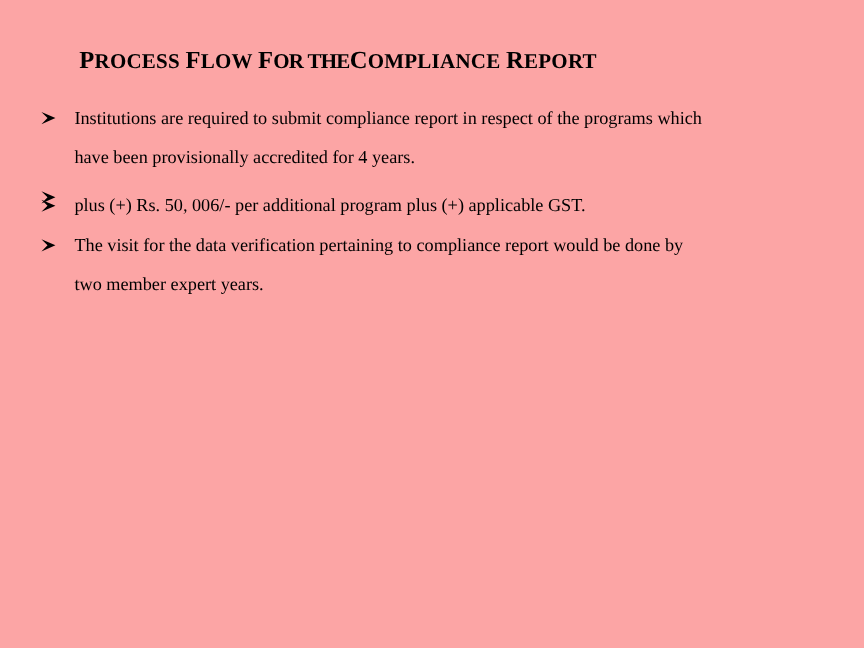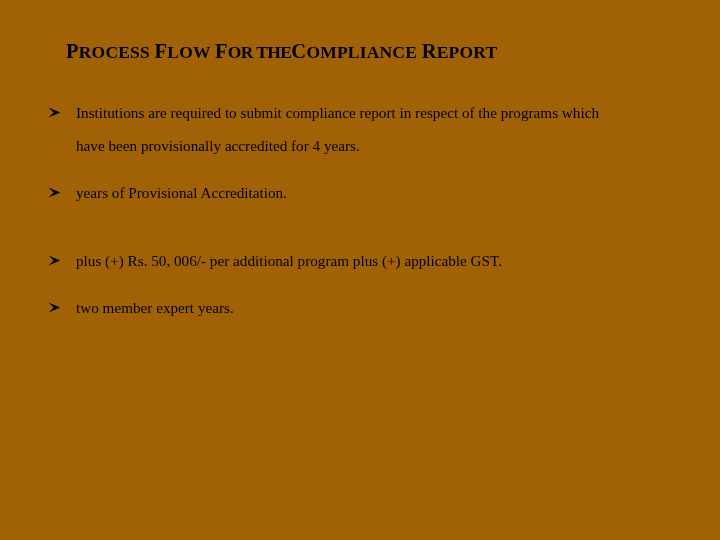--- a/index.html
+++ b/index.html
@@ -16,21 +16,21 @@
     overflow: hidden;
     position: relative;
   }
 
   .slide {
     position: absolute;
     left: 0;
     top: 0;
     width: 720px;
     height: 540px;
-    background: #a16207;
+    background: #fca5a5;
   }
 
   
   .title-block {
     position: absolute;
     left: 66px;
     top: 40px;
     width: 600px;
   }
   .slide-title {
@@ -56,21 +56,21 @@
     position: absolute;
     left: 0;
     top: 82px;
     width: 720px;
   }
 
   .bullet-row {
     position: relative;
     padding-left: 62px;
     padding-right: 38px;
-    margin: 14px;
+    margin: 0;
   }
 
   .bullet-marker {
     position: absolute;
     left: 34px;
     top: 0px;
     width: 20px;
     font-family: "Liberation Serif", "DejaVu Serif", serif;
     font-size: 15px;
     line-height: 33px;
@@ -118,21 +118,20 @@
     </div>
 
     <div class="gap-small"></div>
 
     <div class="bullet-row">
       <span class="bullet-marker">
         <svg width="13" height="11" viewBox="0 0 13 11" aria-hidden="true">
           <path d="M0.5 0.4 L12.2 5.4 L0.5 10.5 L5.6 5.4 Z" fill="#000000"></path>
         </svg>
       </span>
-      <p class="bullet-text">years of Provisional Accreditation.</p>
     </div>
 
     <div class="gap-medium"></div>
 
     <div class="bullet-row">
       <span class="bullet-marker">
         <svg width="13" height="11" viewBox="0 0 13 11" aria-hidden="true">
           <path d="M0.5 0.4 L12.2 5.4 L0.5 10.5 L5.6 5.4 Z" fill="#000000"></path>
         </svg>
       </span>
@@ -140,17 +139,18 @@
     </div>
 
     <div class="gap-small"></div>
 
     <div class="bullet-row">
       <span class="bullet-marker">
         <svg width="13" height="11" viewBox="0 0 13 11" aria-hidden="true">
           <path d="M0.5 0.4 L12.2 5.4 L0.5 10.5 L5.6 5.4 Z" fill="#000000"></path>
         </svg>
       </span>
+      <p class="bullet-text justify">The visit for the data verification pertaining to compliance report would be done by</p>
       <p class="bullet-text">two member expert years.</p>
     </div>
 
   </div>
 </div>
 
 </body></html>

